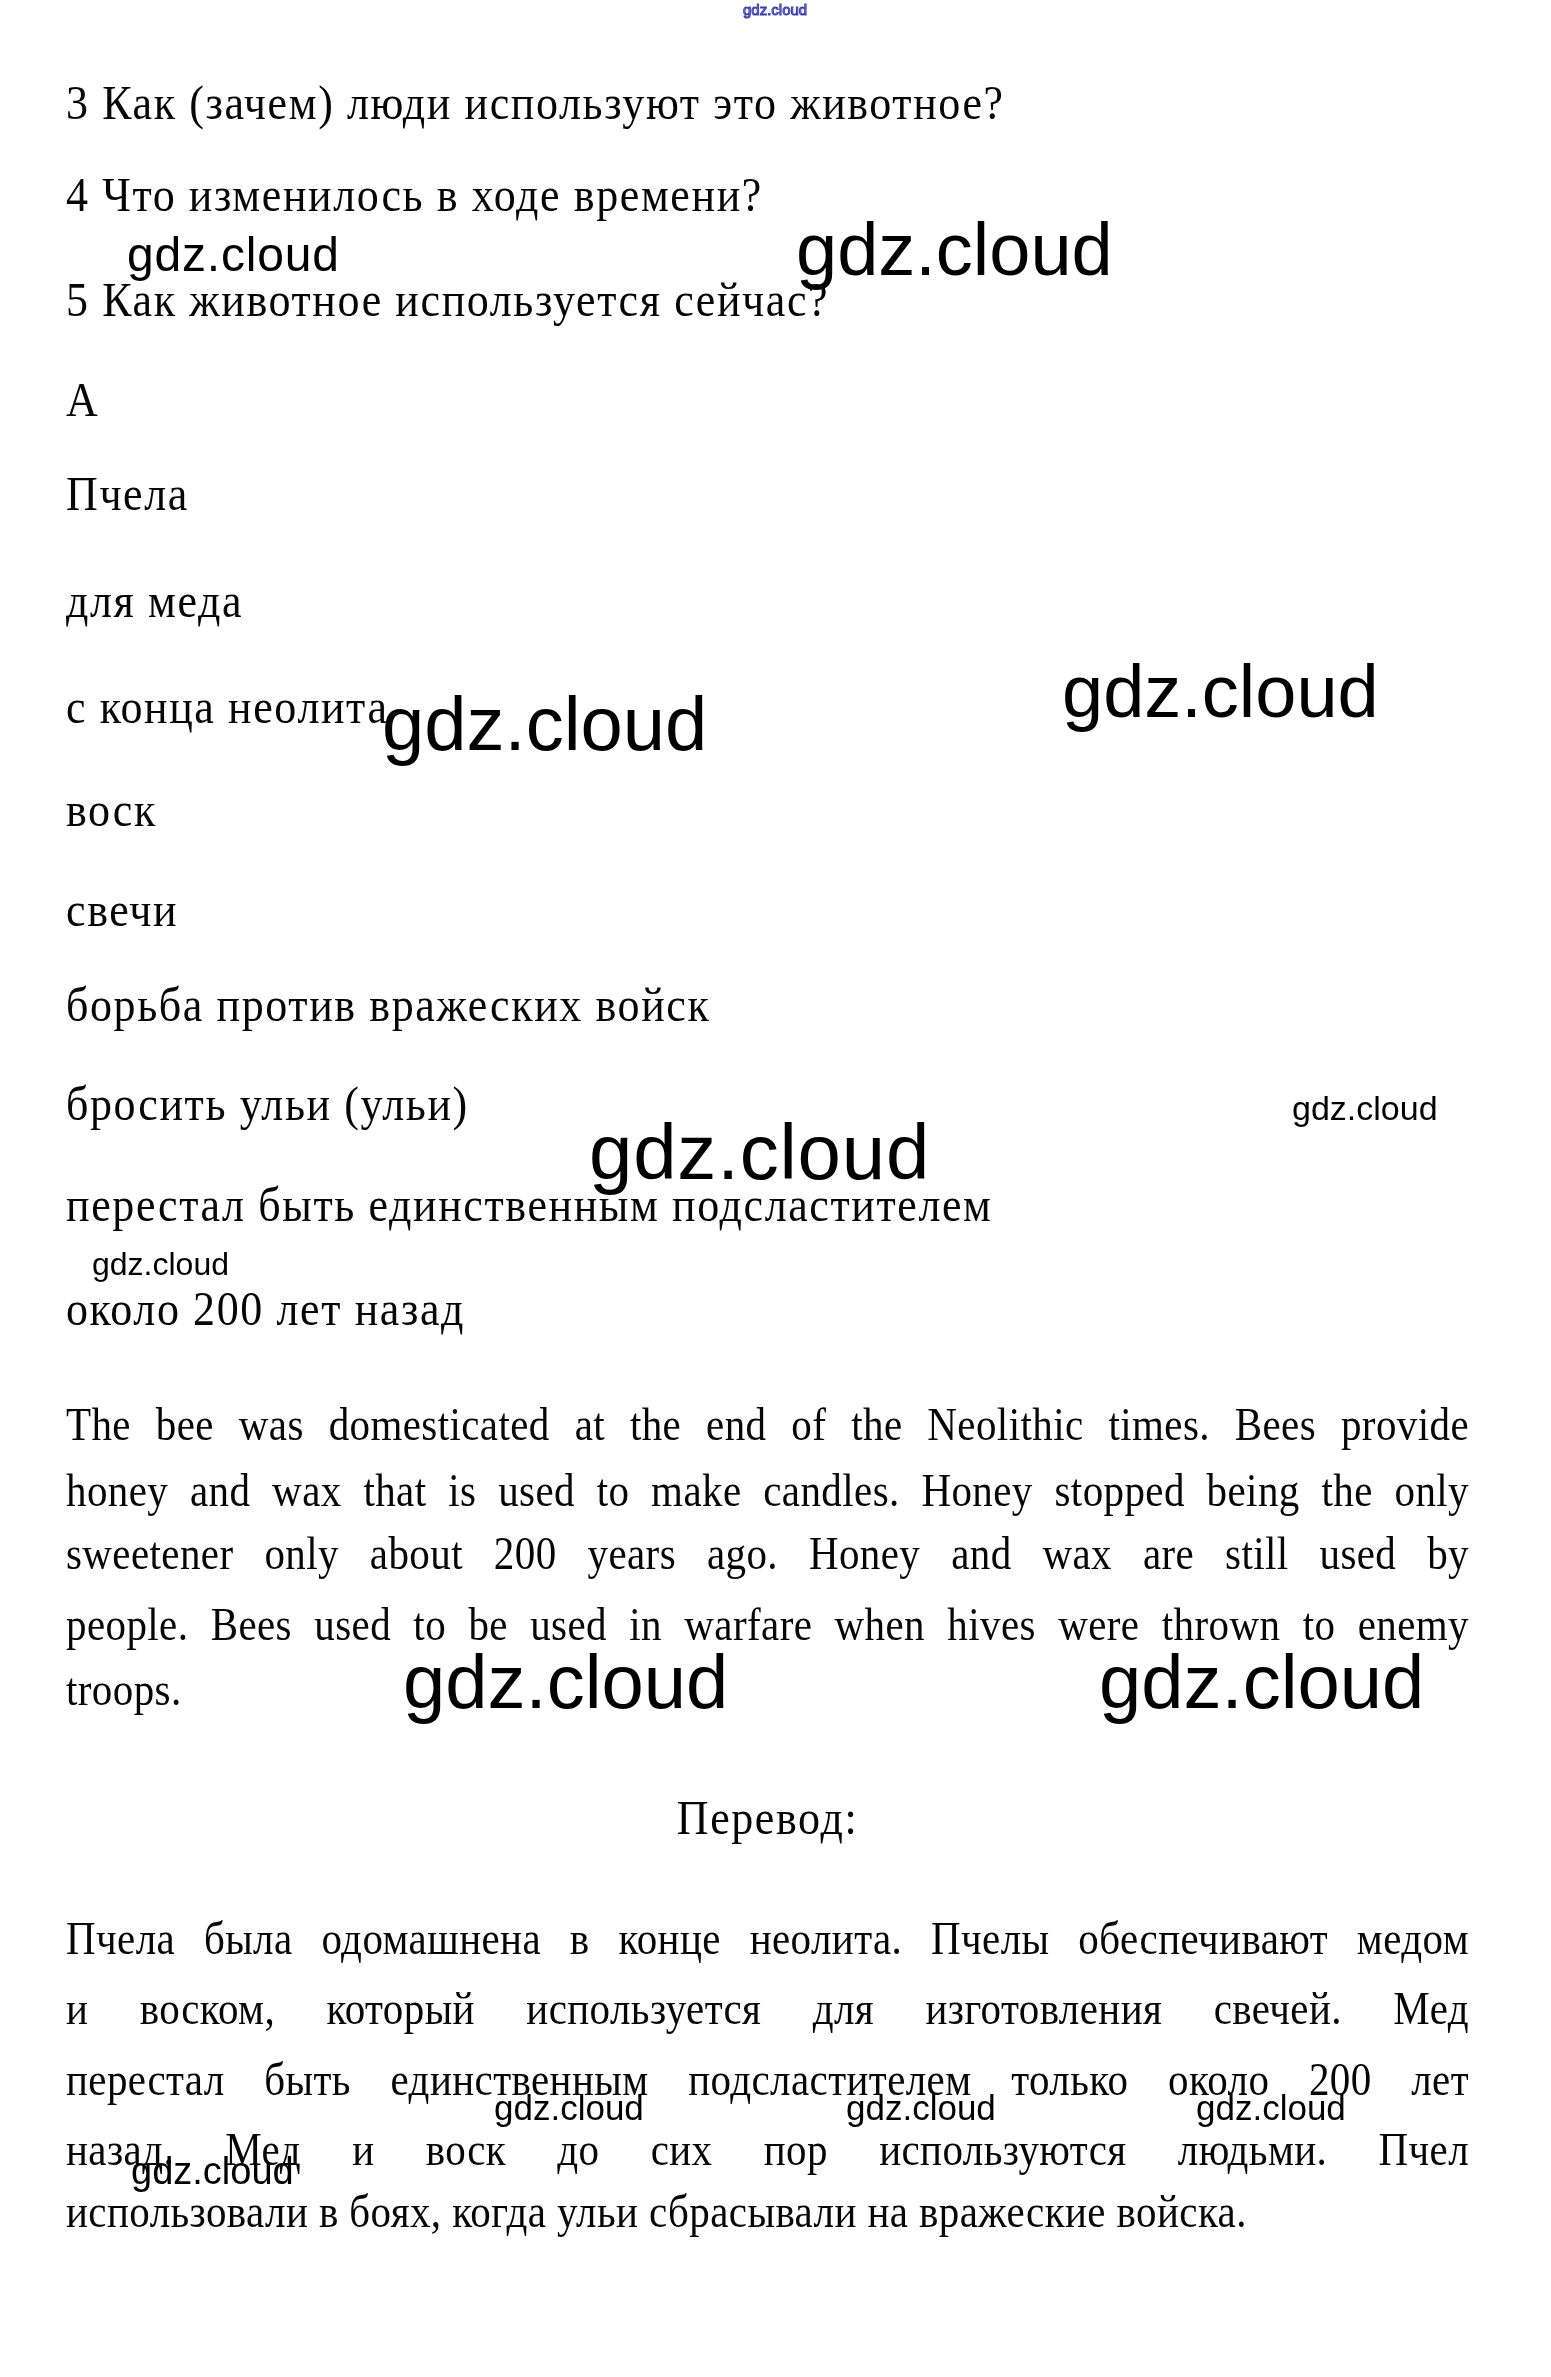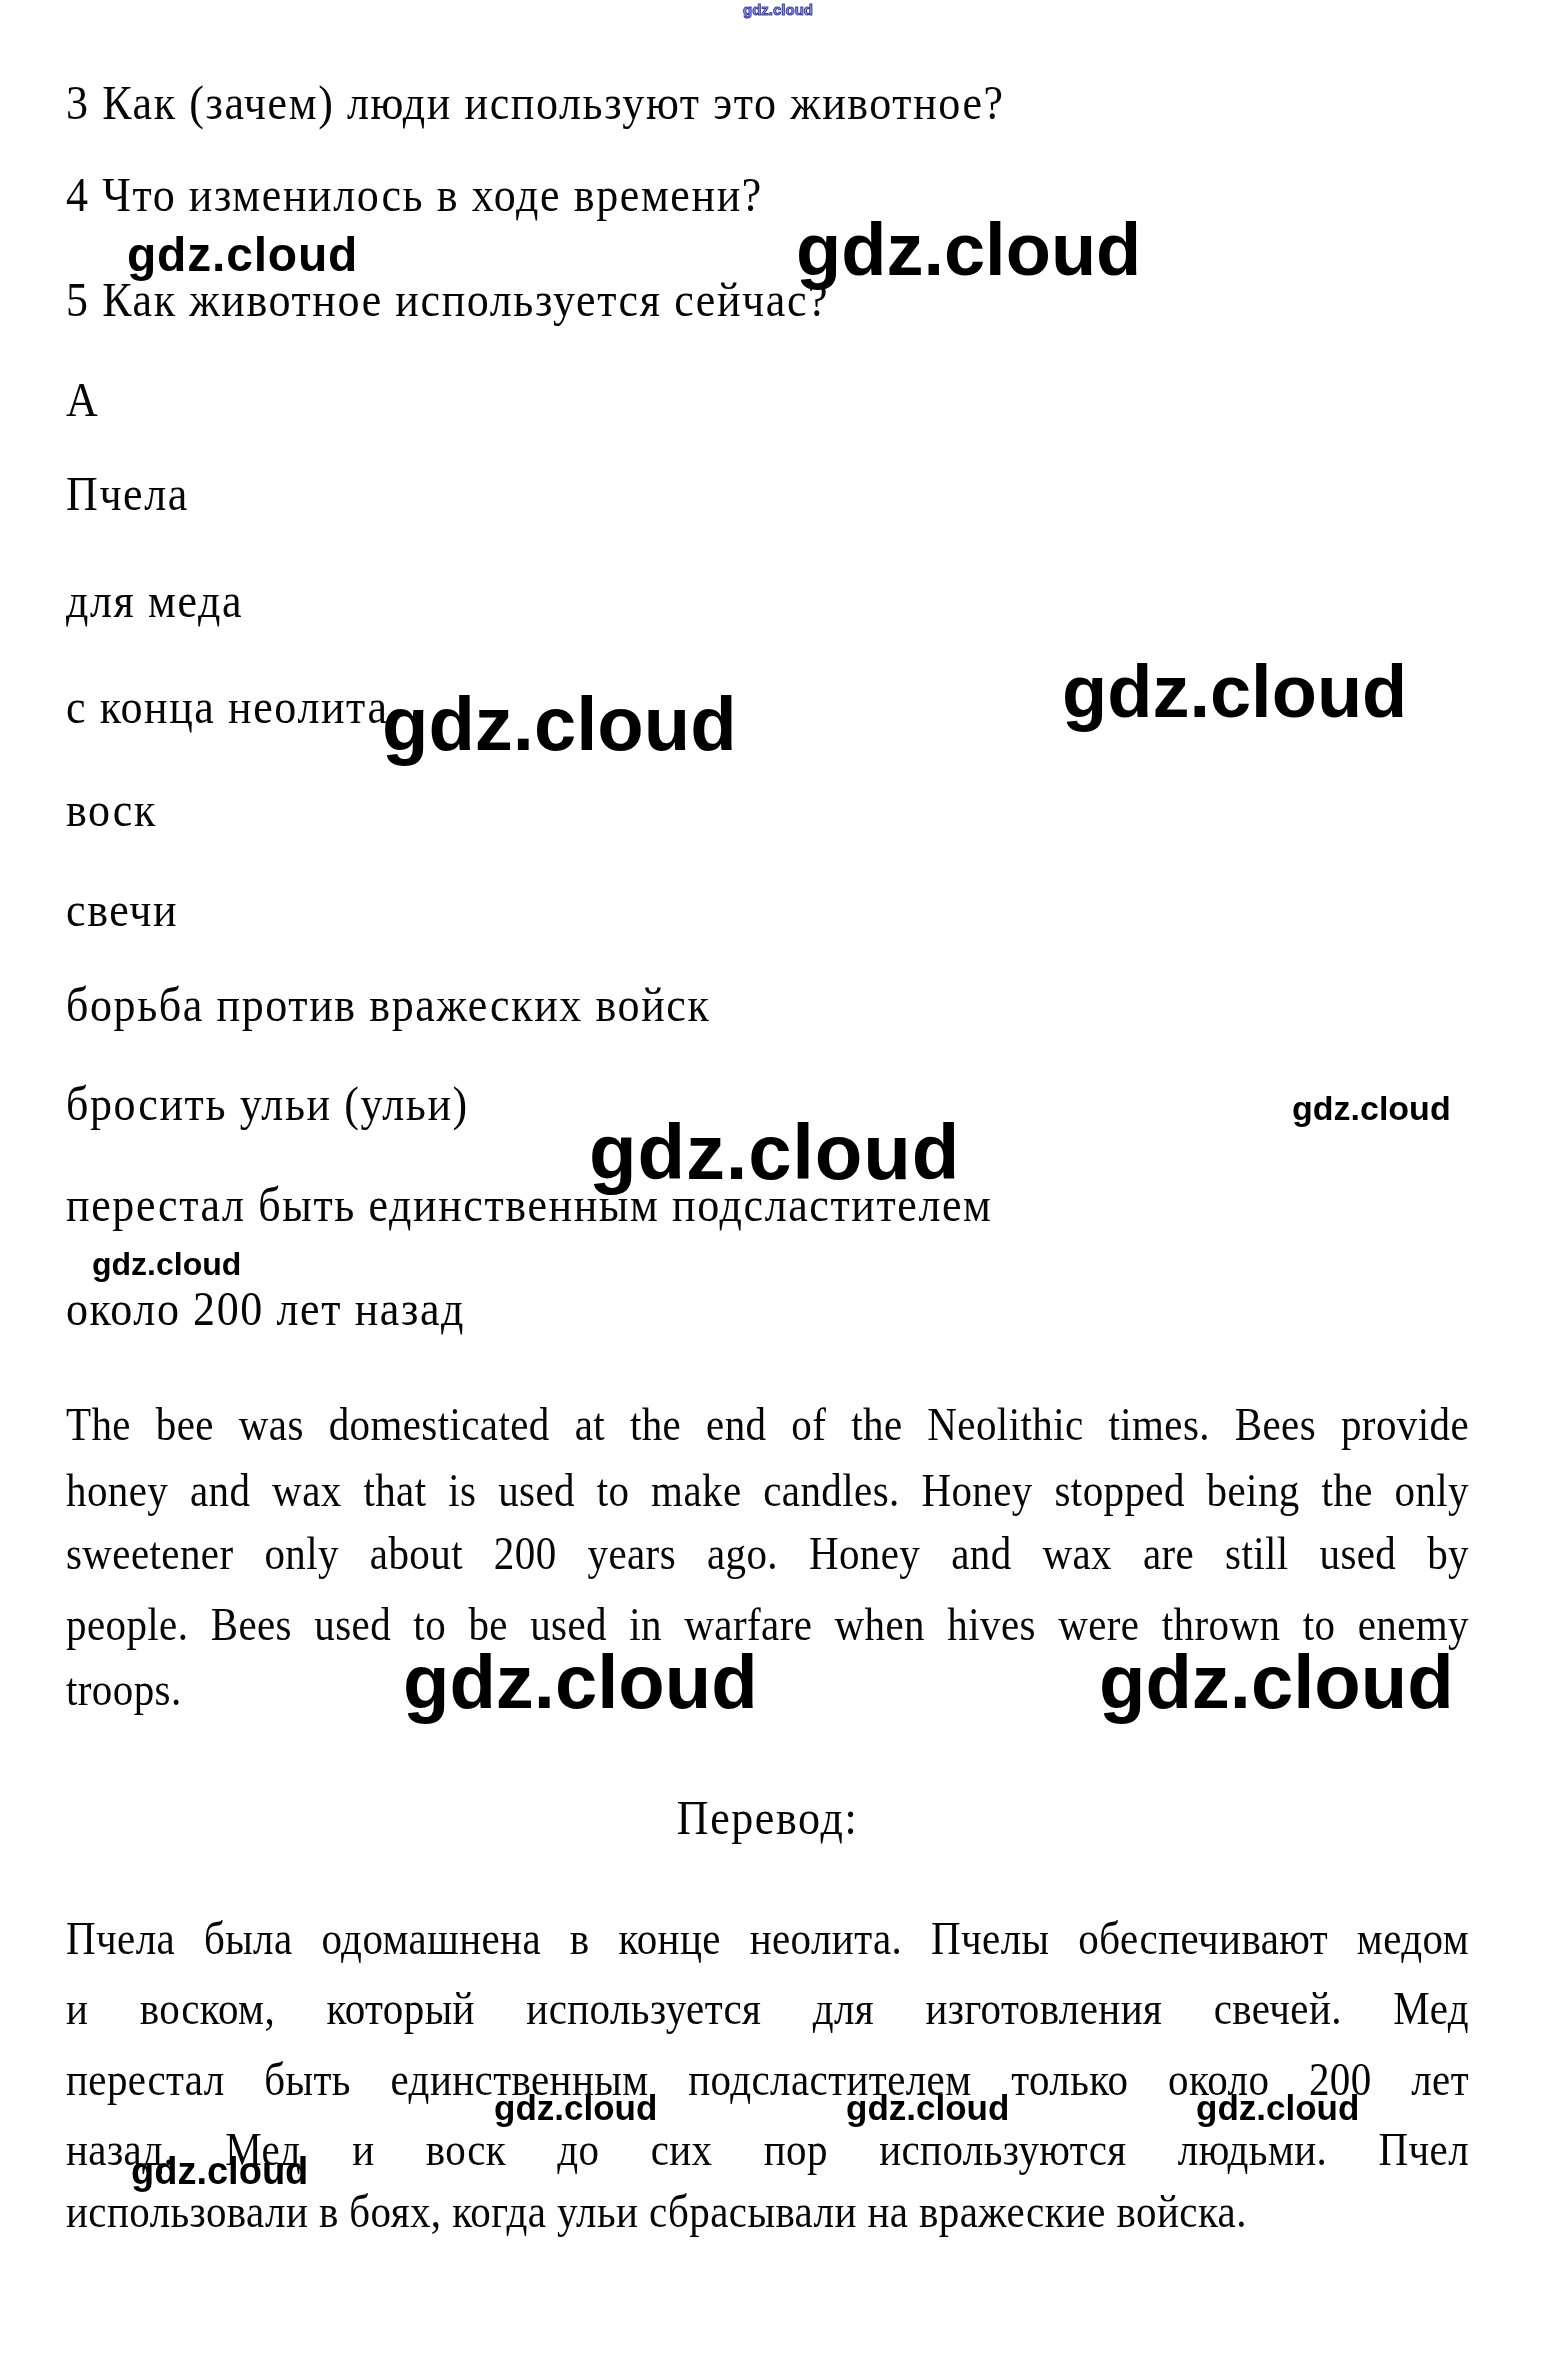--- a/index.html
+++ b/index.html
@@ -53,21 +53,21 @@
     text-align: center;
     transform: scaleY(1.12);
     transform-origin: 0 0;
     white-space: nowrap;
     color: #060606;
   }
   
   .wm {
     position: absolute;
     font-family: "Liberation Sans", sans-serif;
-    font-weight: 700;
+    font-weight: 400;
     line-height: 1;
     white-space: nowrap;
     color: #000000;
     letter-spacing: 0;
   }
   .wm-tiny {
     color: #9a9ad6;
     -webkit-text-stroke: 1px #3c3cae;
   }
 </style>

